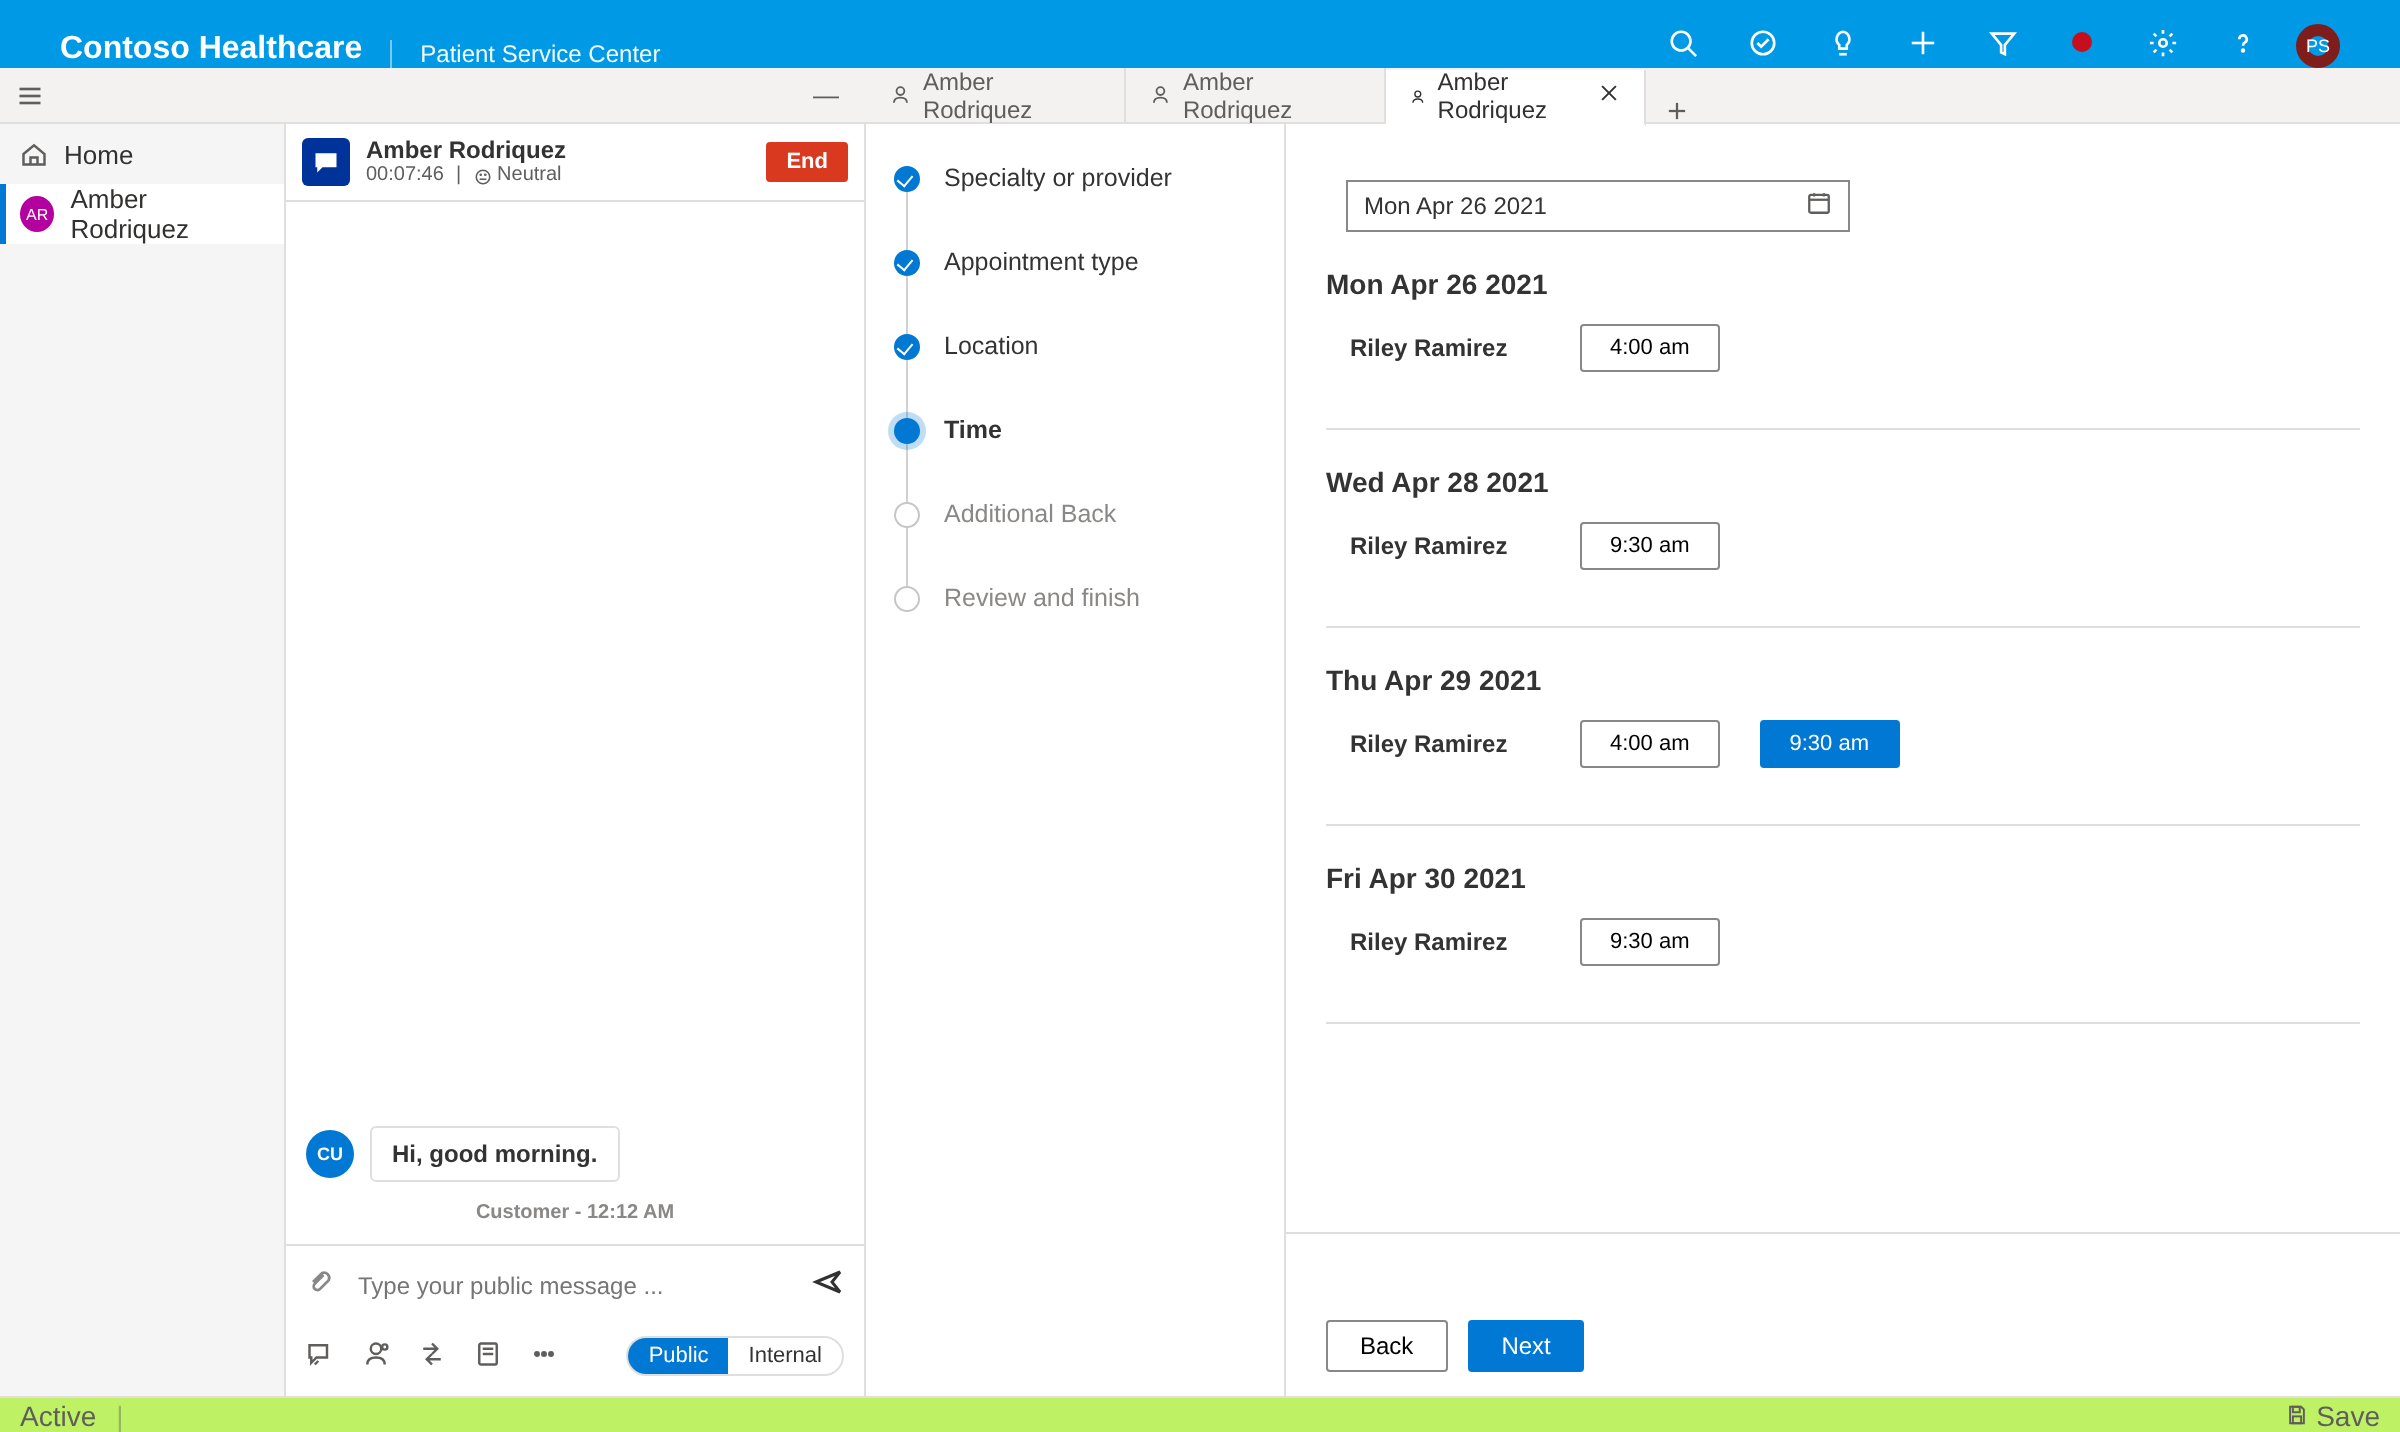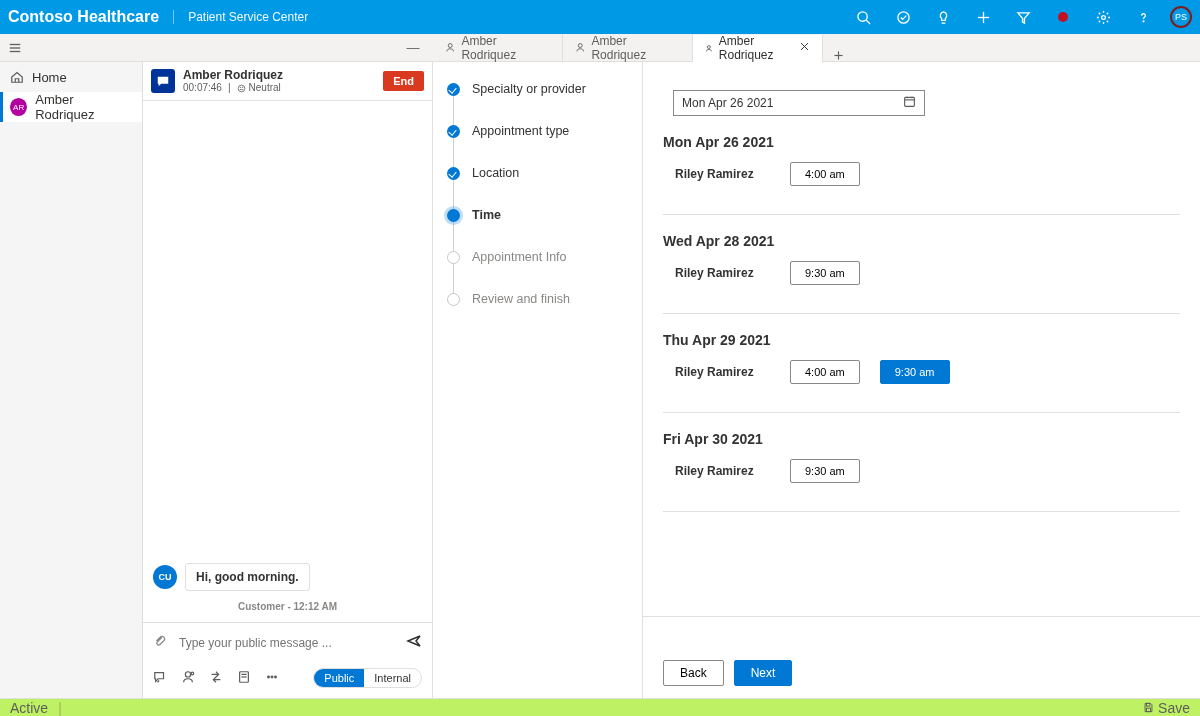--- a/index.html
+++ b/index.html
@@ -8,28 +8,28 @@
     --red:#d83b01;
     --text:#333;
     --text-quiet:#605e5c;
     --border:#e1dfdd;
     --bg:#faf9f8;
     --white:#fff;
   }
   *{box-sizing:border-box;font-family:"Segoe UI",Arial,sans-serif;}
   body{margin:0;width:1200px;height:716px;overflow:hidden;font-size:13px;color:var(--text);background:var(--white);}
   
-  .topbar{height:34px;background:var(--blue);color:#fff;display:flex;align-items:center;padding:0 8px;gap:14px;}
+  .topbar{height:34px;background:var(--blue);color:#fff;display:flex;align-items:flex-end;padding:0 30px;gap:14px;}
   .brand{font-size:16px;font-weight:600;}
   .brand-sub{font-size:12px;opacity:.95;border-left:1px solid rgba(255,255,255,.5);padding-left:14px;}
   .topbar-spacer{flex:1;}
   .topbar .ticon{width:26px;height:26px;display:flex;align-items:center;justify-content:center;cursor:pointer;}
   .ticon svg{width:15px;height:15px;fill:none;stroke:#fff;stroke-width:1.4;}
   .presence{width:10px;height:10px;border-radius:50%;background:#c50f1f;}
-  .avatar-top{width:22px;height:22px;border:2px solid #7f1d1d;border-radius:50%;font-size:9px;display:flex;align-items:center;justify-content:center;}
+  .avatar-top{width:22px;height:22px;border:6px solid #7f1d1d;border-radius:50%;font-size:9px;display:flex;align-items:center;justify-content:center;}
   
   .subbar{height:28px;background:#f3f2f1;border-bottom:1px solid var(--border);display:flex;align-items:center;}
   .burger{width:30px;display:flex;align-items:center;justify-content:center;cursor:pointer;}
   .burger svg{width:14px;height:14px;stroke:#605e5c;stroke-width:1.5;fill:none;}
   .sub-min{width:28px;cursor:pointer;color:#605e5c;display:flex;align-items:center;justify-content:center;}
   .tabs{display:flex;height:28px;align-items:flex-end;}
   .tab{height:28px;display:flex;align-items:center;gap:6px;padding:0 12px;font-size:12px;color:#605e5c;border-right:1px solid var(--border);cursor:pointer;max-width:130px;}
   .tab.active{background:#fff;border-bottom:1px solid #fff;margin-bottom:-1px;color:#323130;}
   .tab .close{margin-left:8px;}
   .tab-add{width:30px;display:flex;align-items:center;justify-content:center;color:#605e5c;cursor:pointer;}
@@ -306,21 +306,21 @@
       <div class="step done">
         <span class="dot done"></span>
         <span class="step-label">Location</span>
       </div>
       <div class="step current">
         <span class="dot current"></span>
         <span class="step-label">Time</span>
       </div>
       <div class="step todo">
         <span class="dot todo"></span>
-        <span class="step-label">Appointment Info</span>
+        <span class="step-label">Additional Back</span>
       </div>
       <div class="step todo">
         <span class="dot todo"></span>
         <span class="step-label">Review and finish</span>
       </div>
     </div>
 
   <div class="main">
     <div class="main-scroll">
       <div class="date-input">

